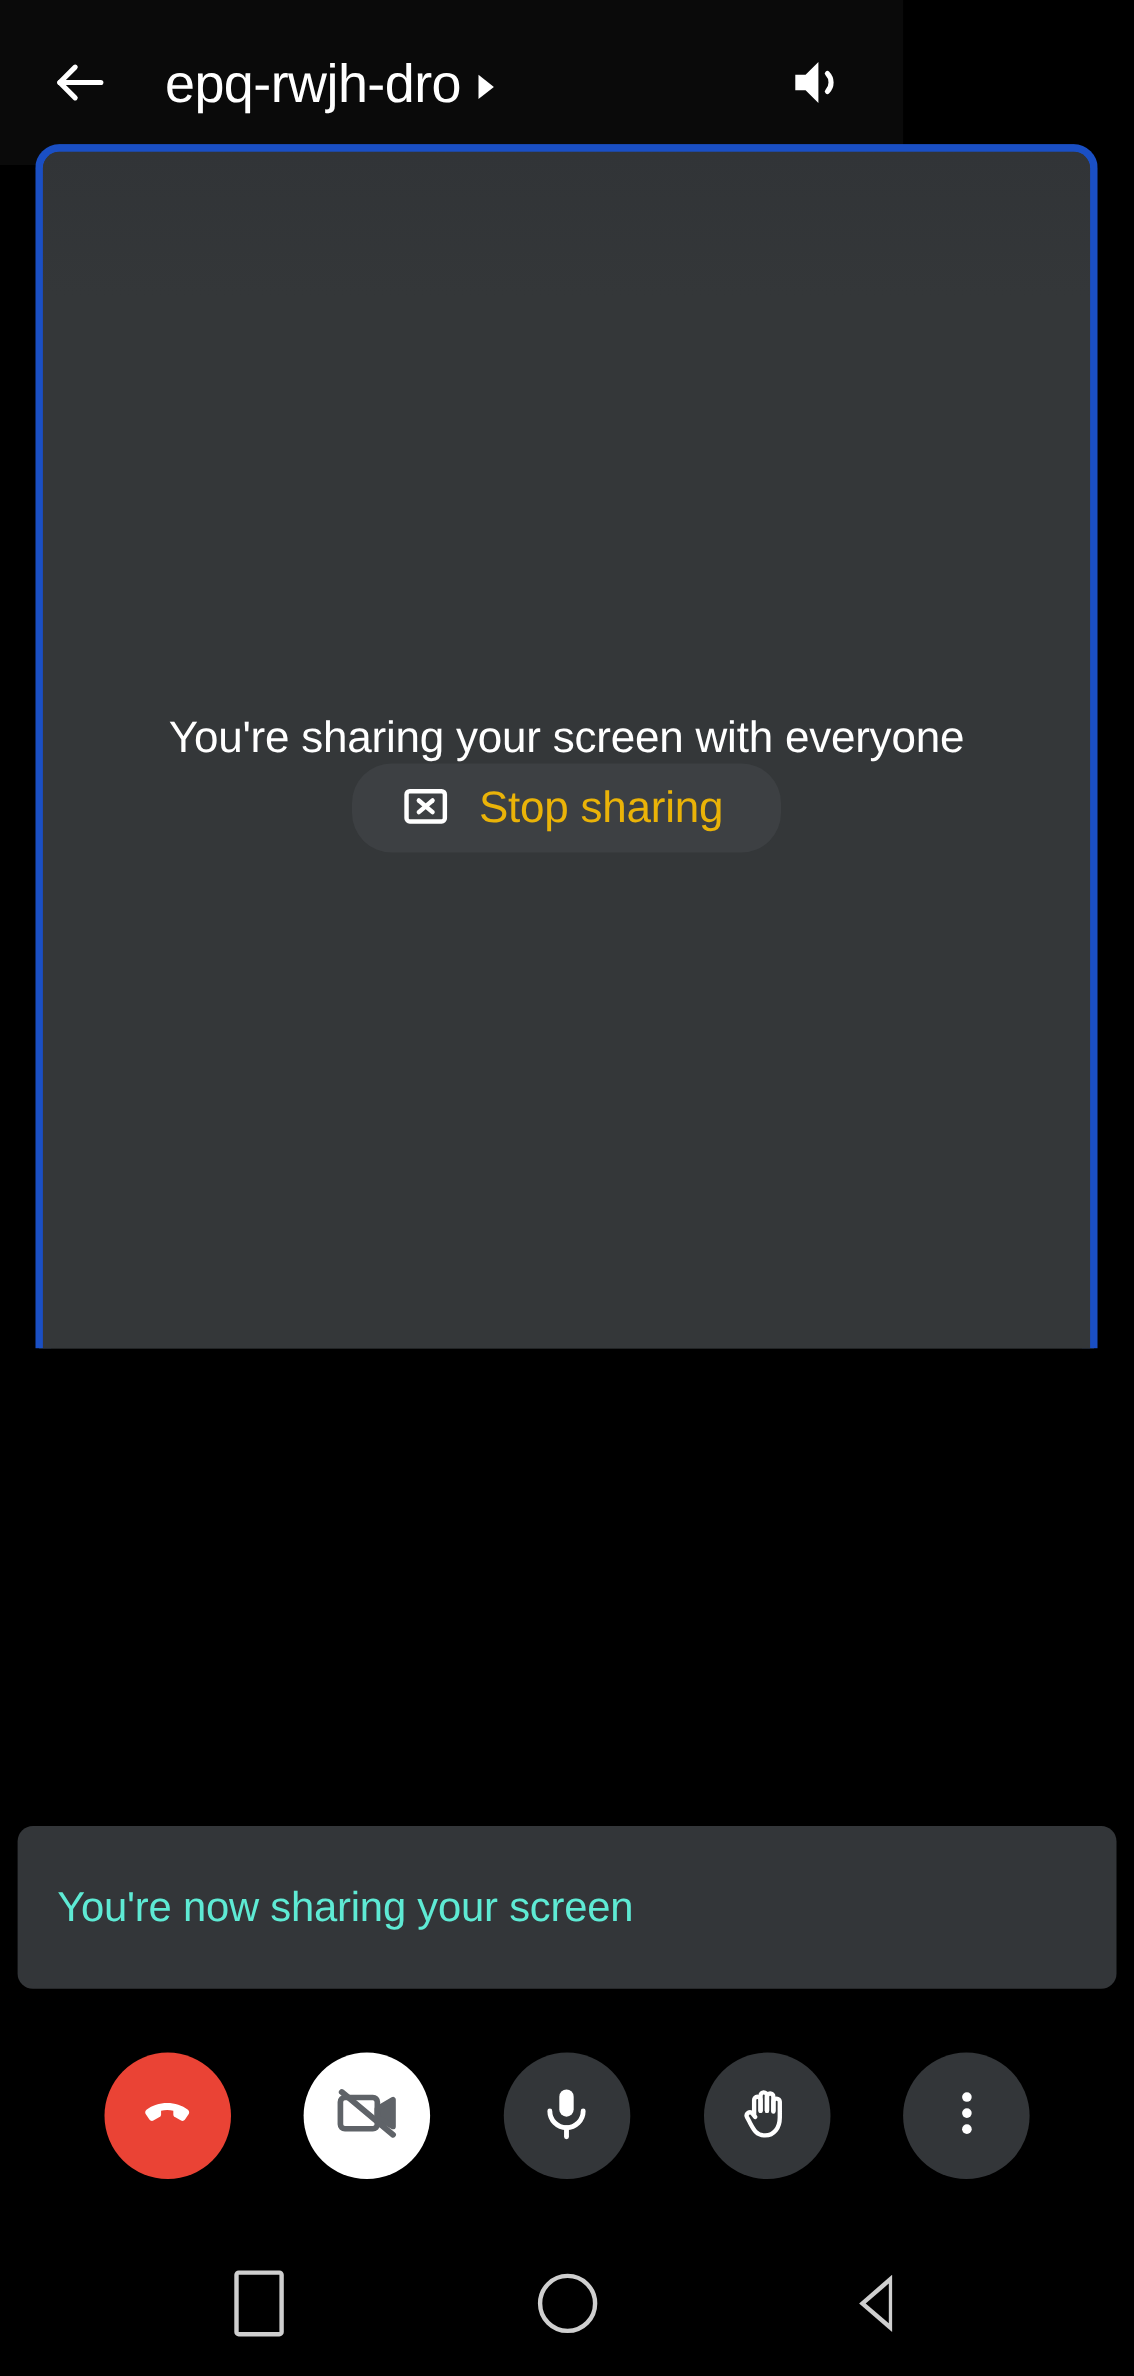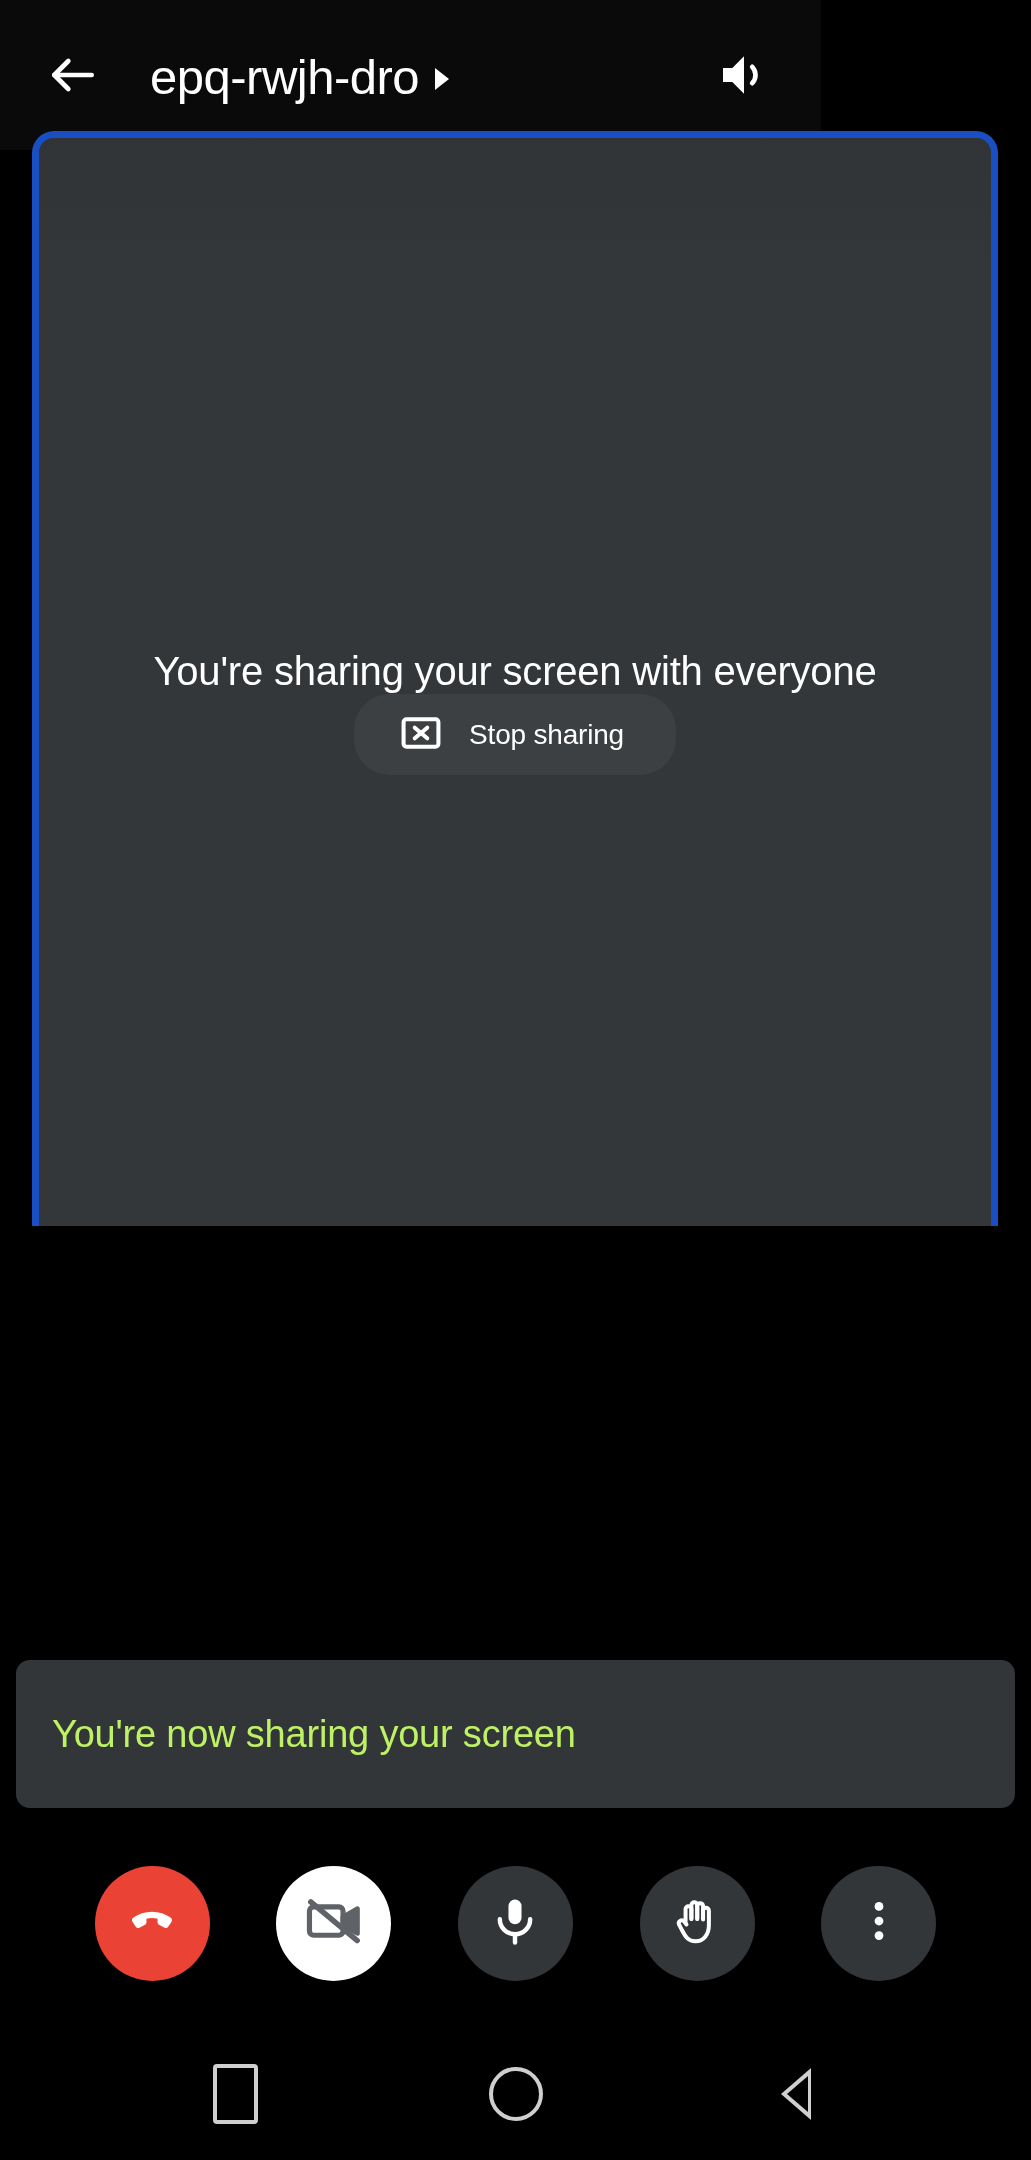--- a/index.html
+++ b/index.html
@@ -117,42 +117,42 @@
     display: flex;
     align-items: center;
     gap: 26px;
     background: #3d4043;
     border-radius: 36px;
     padding: 17px 52px 17px 45px;
     cursor: pointer;
     border: none;
   }
   .stop-sharing-label {
-    color: #ffffff;
-    font-size: 28px;
+    color: #eab308;
+    font-size: 40px;
     font-weight: 500;
     letter-spacing: -0.2px;
     white-space: nowrap;
   }
 
   
   .toast {
     position: absolute;
     left: 16px;
     top: 1660px;
     width: 999px;
     height: 148px;
     background: #333639;
     border-radius: 14px;
     box-sizing: border-box;
     display: flex;
     align-items: center;
   }
   .toast-text {
-    color: #bef264;
+    color: #5eead4;
     font-size: 38px;
     font-weight: 400;
     letter-spacing: -0.2px;
     padding-left: 36px;
     white-space: nowrap;
   }
 
   
   .controls {
     position: absolute;

